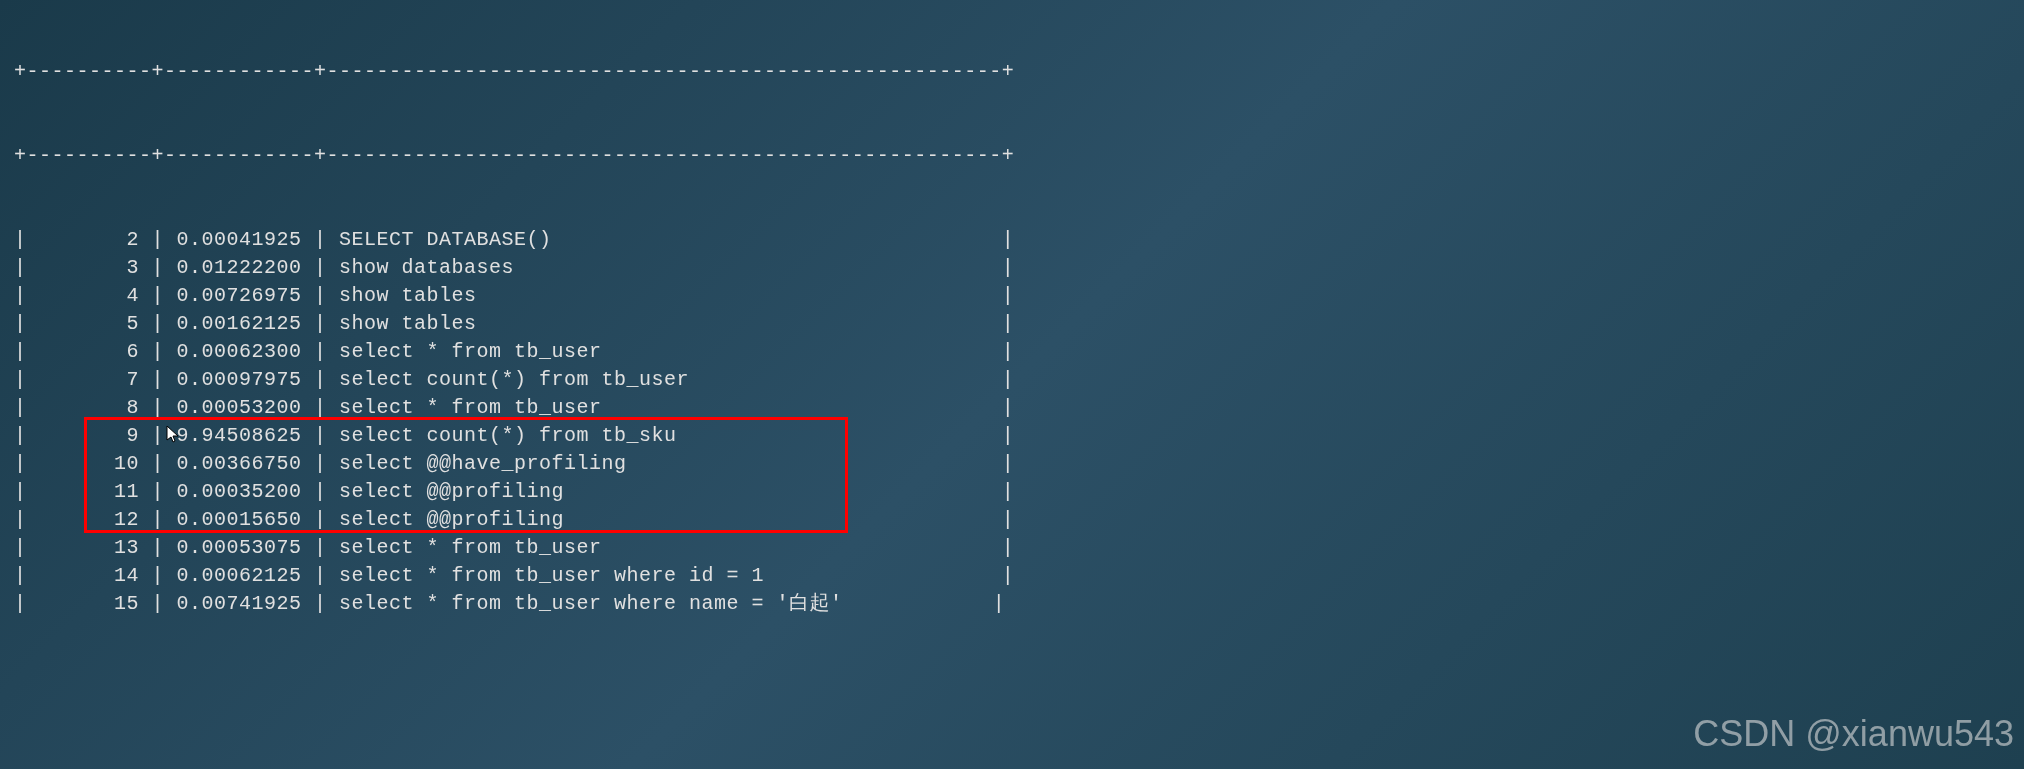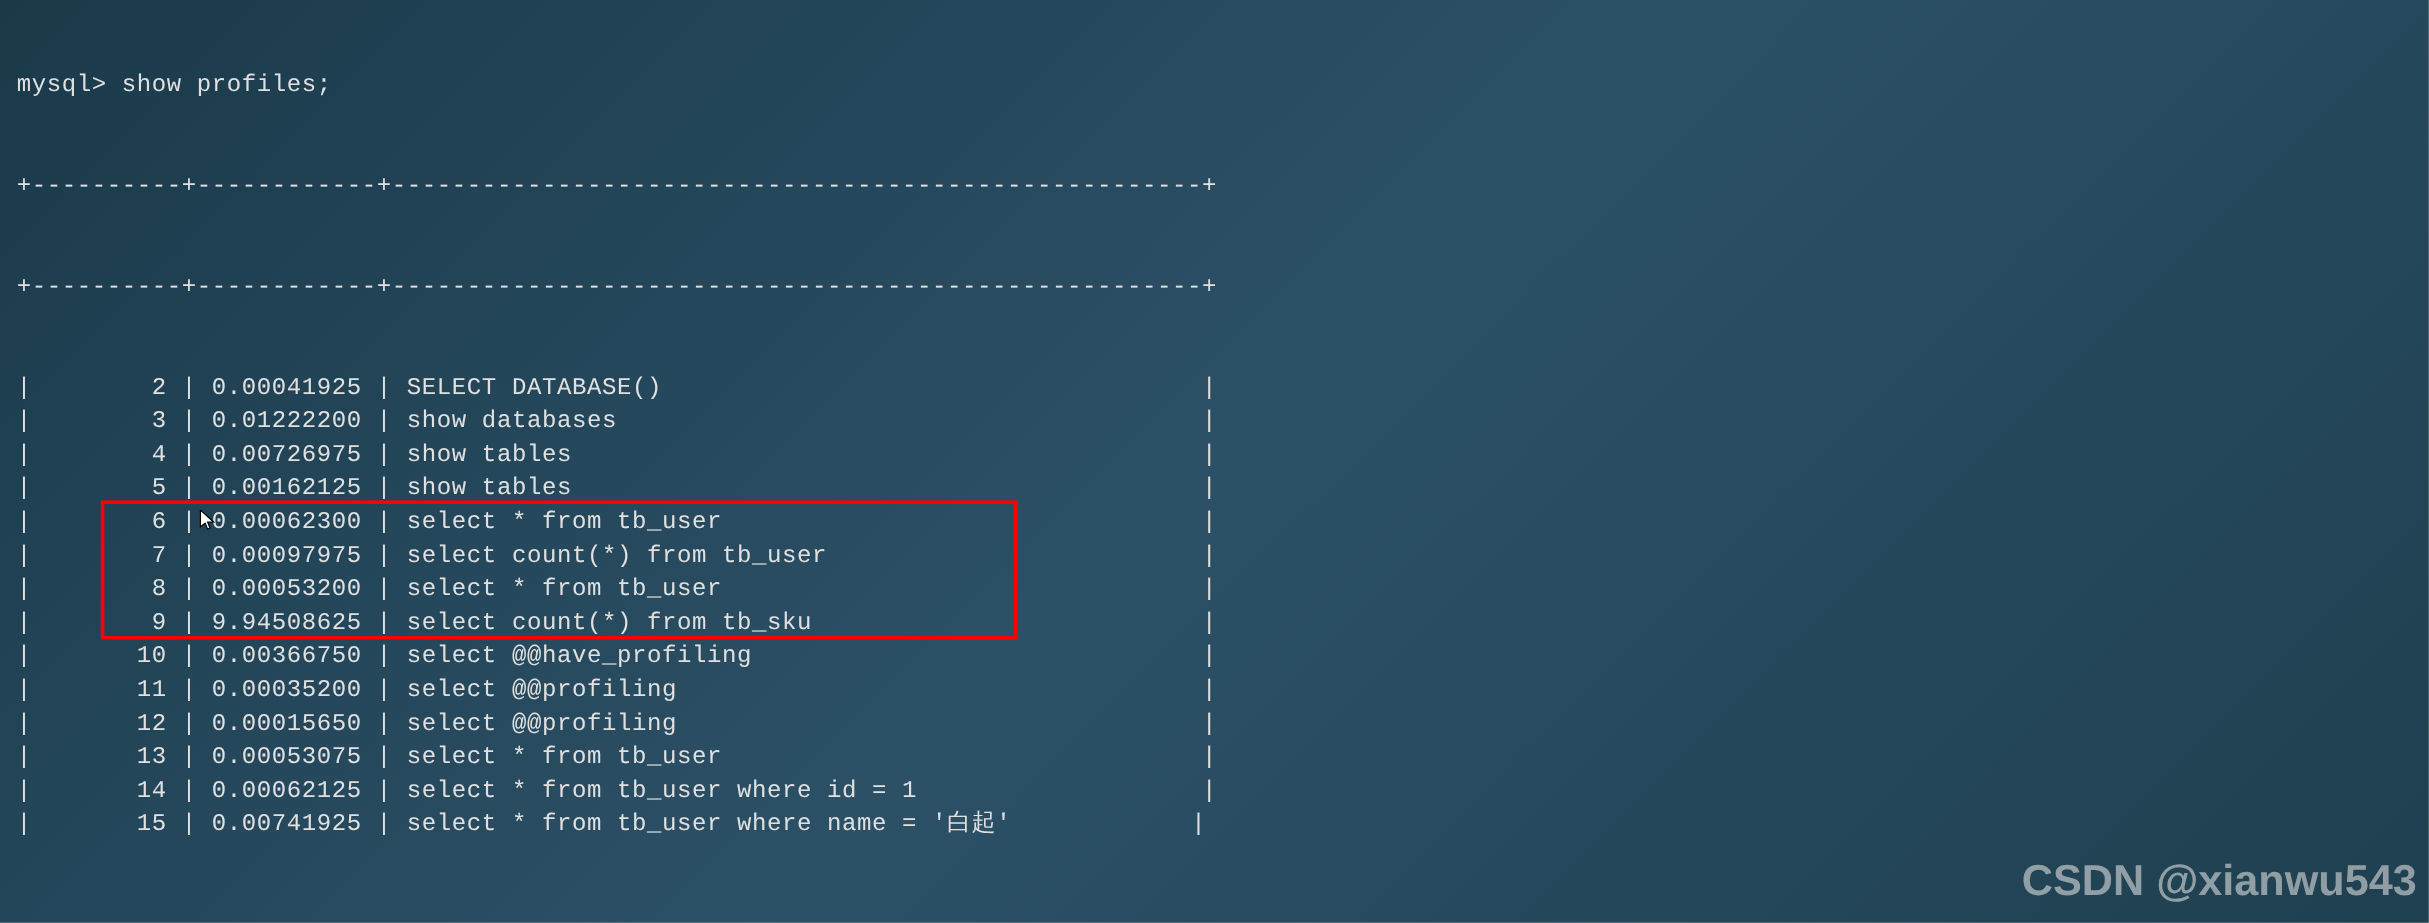--- a/index.html
+++ b/index.html
@@ -37,40 +37,39 @@
     height: 116px;
     pointer-events: none;
   }
   .watermark {
     position: absolute;
     right: 10px;
     bottom: 10px;
     font-size: 36px;
     color: rgba(220, 220, 220, 0.6);
     font-family: Arial, sans-serif;
-    font-weight: 700;
+    font-weight: 400;
   }
   .cursor {
     position: absolute;
     left: 166px;
     top: 425px;
     width: 14px;
     height: 18px;
     pointer-events: none;
   }
   .cursor svg {
     width: 100%;
     height: 100%;
   }
 </style>
 </head>
 <body>
 
 <div class="terminal">
-  <div class="row">mysql&gt; show profiles;</div>
   <div class="row">+----------+------------+------------------------------------------------------+</div>
   <div class="row">+----------+------------+------------------------------------------------------+</div>
   <div id="rows-container"><div class="row">|        2 | 0.00041925 | SELECT DATABASE()                                    |</div><div class="row">|        3 | 0.01222200 | show databases                                       |</div><div class="row">|        4 | 0.00726975 | show tables                                          |</div><div class="row">|        5 | 0.00162125 | show tables                                          |</div><div class="row">|        6 | 0.00062300 | select * from tb_user                                |</div><div class="row">|        7 | 0.00097975 | select count(*) from tb_user                         |</div><div class="row">|        8 | 0.00053200 | select * from tb_user                                |</div><div class="row">|        9 | 9.94508625 | select count(*) from tb_sku                          |</div><div class="row">|       10 | 0.00366750 | select @@have_profiling                              |</div><div class="row">|       11 | 0.00035200 | select @@profiling                                   |</div><div class="row">|       12 | 0.00015650 | select @@profiling                                   |</div><div class="row">|       13 | 0.00053075 | select * from tb_user                                |</div><div class="row">|       14 | 0.00062125 | select * from tb_user where id = 1                   |</div><div class="row">|       15 | 0.00741925 | select * from tb_user where name = '白起'            |</div></div>
   
   
 </div>
 
 <div class="highlight-box"></div>
 
 <div class="cursor">

